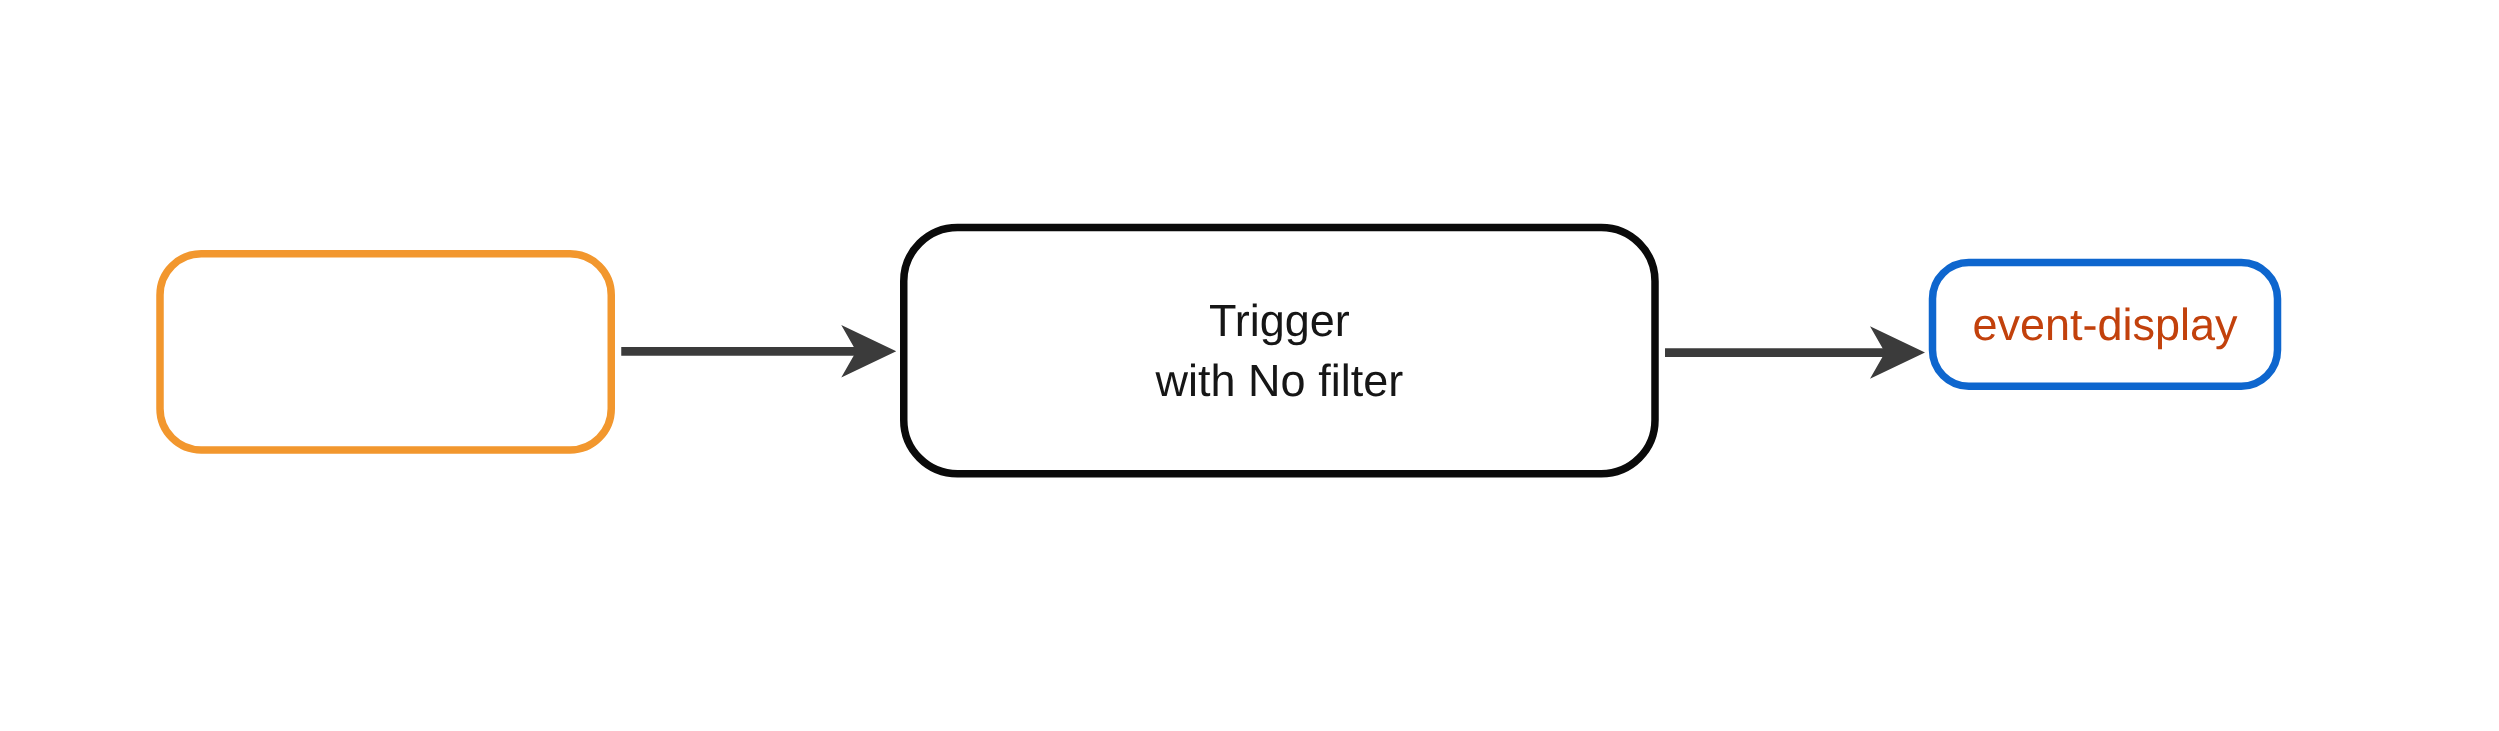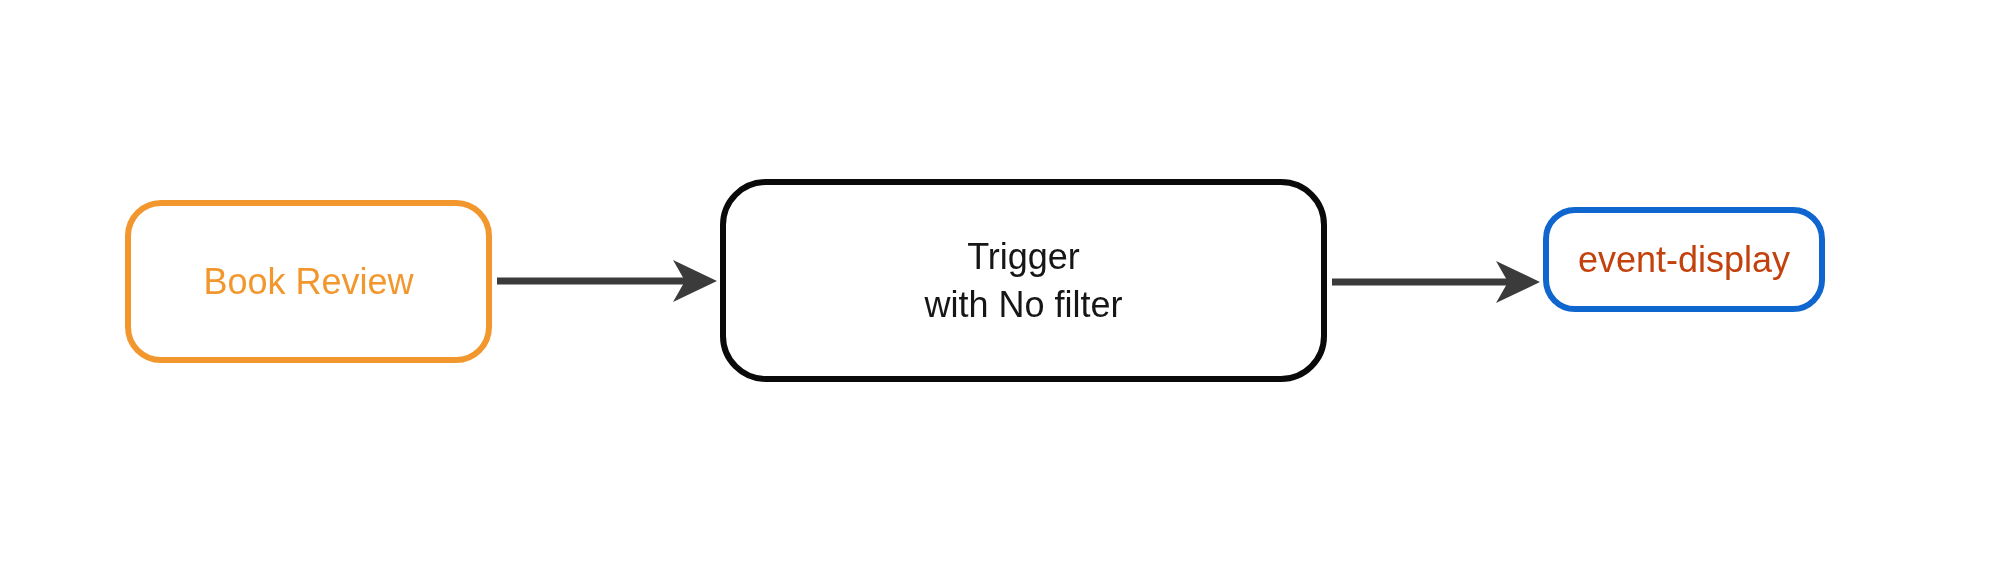--- a/index.html
+++ b/index.html
@@ -77,21 +77,20 @@
       <polygon points="673,260 717,281 673,302 685,281" fill="#3B3B3B"></polygon>
     </g>
     <g>
       <line x1="1332" y1="282" x2="1509" y2="282" stroke-width="7" stroke="#3B3B3B"></line>
       <polygon points="1496,261 1540,282 1496,303 1508,282" fill="#3B3B3B"></polygon>
     </g>
   </svg>
 
   <div class="node node-broker">
     <div class="label">
-      <span class="line">Book Review</span>
     </div>
   </div>
 
   <div class="node node-trigger">
     <div class="label">
       <span class="line">Trigger</span>
       <span class="line">with No filter</span>
     </div>
   </div>
 

